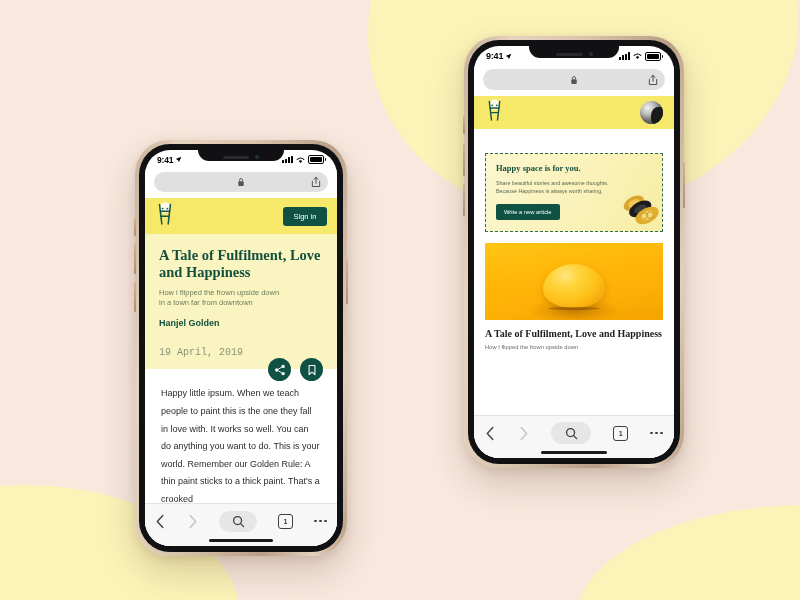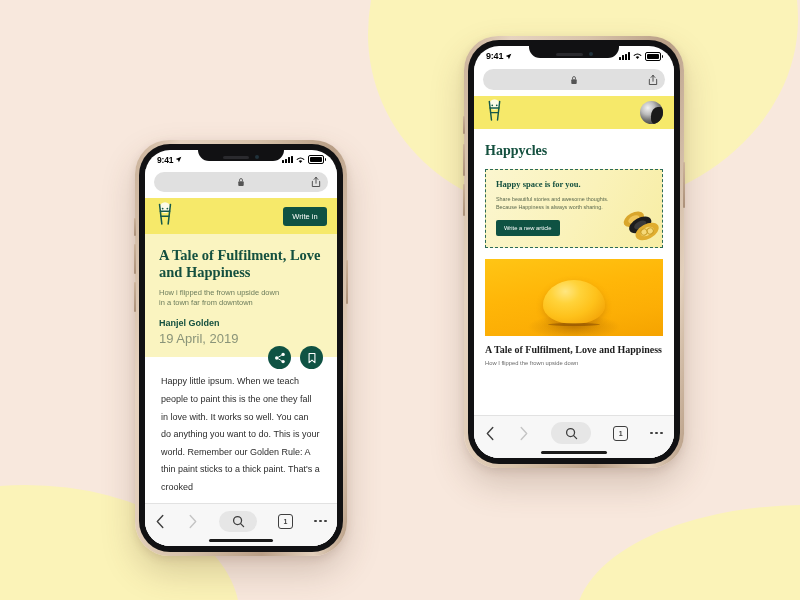--- a/index.html
+++ b/index.html
@@ -252,29 +252,29 @@
         <span class="logo">
           <svg width="20" height="26" viewBox="0 0 22 28">
             <circle cx="11" cy="7" r="6" fill="#fdfbe8"></circle>
             <path d="M5 3.5 7.5 25M17 3.5 14.5 25" stroke="#15594a" stroke-width="1.7" fill="none" stroke-linecap="round"></path>
             <path d="M5.9 11h10.2" stroke="#15594a" stroke-width="1.7" stroke-linecap="round"></path>
             <path d="M6.6 16.5h8.8" stroke="#15594a" stroke-width="1.6" stroke-linecap="round"></path>
             <circle cx="8.4" cy="8" r="1" fill="#15594a"></circle>
             <circle cx="13.6" cy="8" r="1" fill="#15594a"></circle>
           </svg>
         </span>
-        <span class="btn-signin" style="width:44px;height:19px;font-size:7.5px;">Write in</span>
+        <span class="btn-signin" style="width:44px;height:19px;font-size:7.5px;">Sign in</span>
       </div>
 
       <div class="hero" style="padding:13px 14px 0;">
         <div class="art-title" style="font-size:14.5px;">A Tale of Fulfilment, Love and Happiness</div>
         <div class="art-sub" style="font-size:7.5px;margin-top:7px;">How i flipped the frown upside down</div>
         <div class="art-sub" style="font-size:7.5px;">in a town far from downtown</div>
         <div class="art-author" style="font-size:9px;margin-top:10px;">Hanjel Golden</div>
-        <div class="art-date" style="font-size:13px;margin-top:3px;">19 April, 2019</div>
+        <div class="art-date" style="font-size:10px;margin-top:19px;font-family:Liberation Mono, monospace;">19 April, 2019</div>
         <div style="height:11px;"></div>
       </div>
 
       <div class="actions" style="padding:0 14px;height:0;">
         <div style="display:flex;gap:9px;transform:translateY(-11px);">
           <span class="circ-btn" style="width:23px;height:23px;">
             <svg width="12" height="12" viewBox="0 0 14 14">
               <circle cx="10.6" cy="2.8" r="2" fill="#fff"></circle>
                 <circle cx="10.6" cy="11.2" r="2" fill="#fff"></circle>
                 <circle cx="3.2" cy="7" r="2" fill="#fff"></circle>
@@ -381,21 +381,20 @@
             <path d="M5.9 11h10.2" stroke="#15594a" stroke-width="1.7" stroke-linecap="round"></path>
             <path d="M6.6 16.5h8.8" stroke="#15594a" stroke-width="1.6" stroke-linecap="round"></path>
             <circle cx="8.4" cy="8" r="1" fill="#15594a"></circle>
             <circle cx="13.6" cy="8" r="1" fill="#15594a"></circle>
           </svg>
         </span>
         <span class="avatar" style="width:23px;height:23px;"></span>
       </div>
 
       <div class="feed" style="padding:14px 11px 0;">
-        <div class="feed-title" style="font-size:14px;">Happycles</div>
 
         <div class="promo" style="margin-top:10px;padding:9px 10px 11px;">
           <div class="promo-title" style="font-size:8.5px;">Happy space is for you.</div>
           <div class="promo-sub" style="font-size:5.4px;margin-top:6px;">Share beautiful stories and awesome thoughts.</div>
           <div class="promo-sub" style="font-size:5.4px;">Because Happiness is always worth sharing.</div>
           <span class="btn-write" style="margin-top:9px;padding:0 8px;height:16px;font-size:5.8px;">Write a new article</span>
 
           <span class="promo-art" style="right:-4px;bottom:-6px;">
             <svg width="46" height="42" viewBox="0 0 46 42">
               <g transform="rotate(-28 23 21)">

